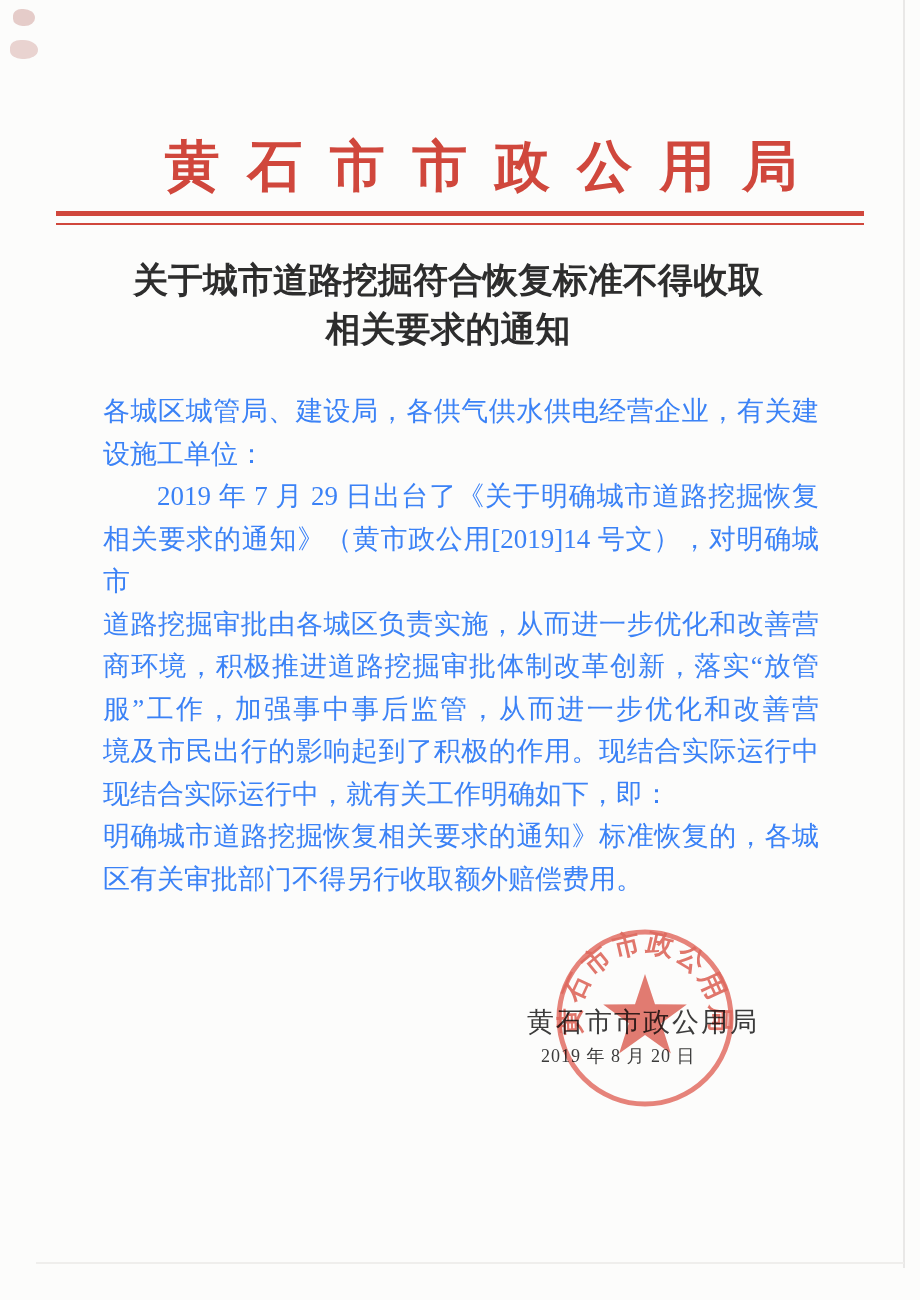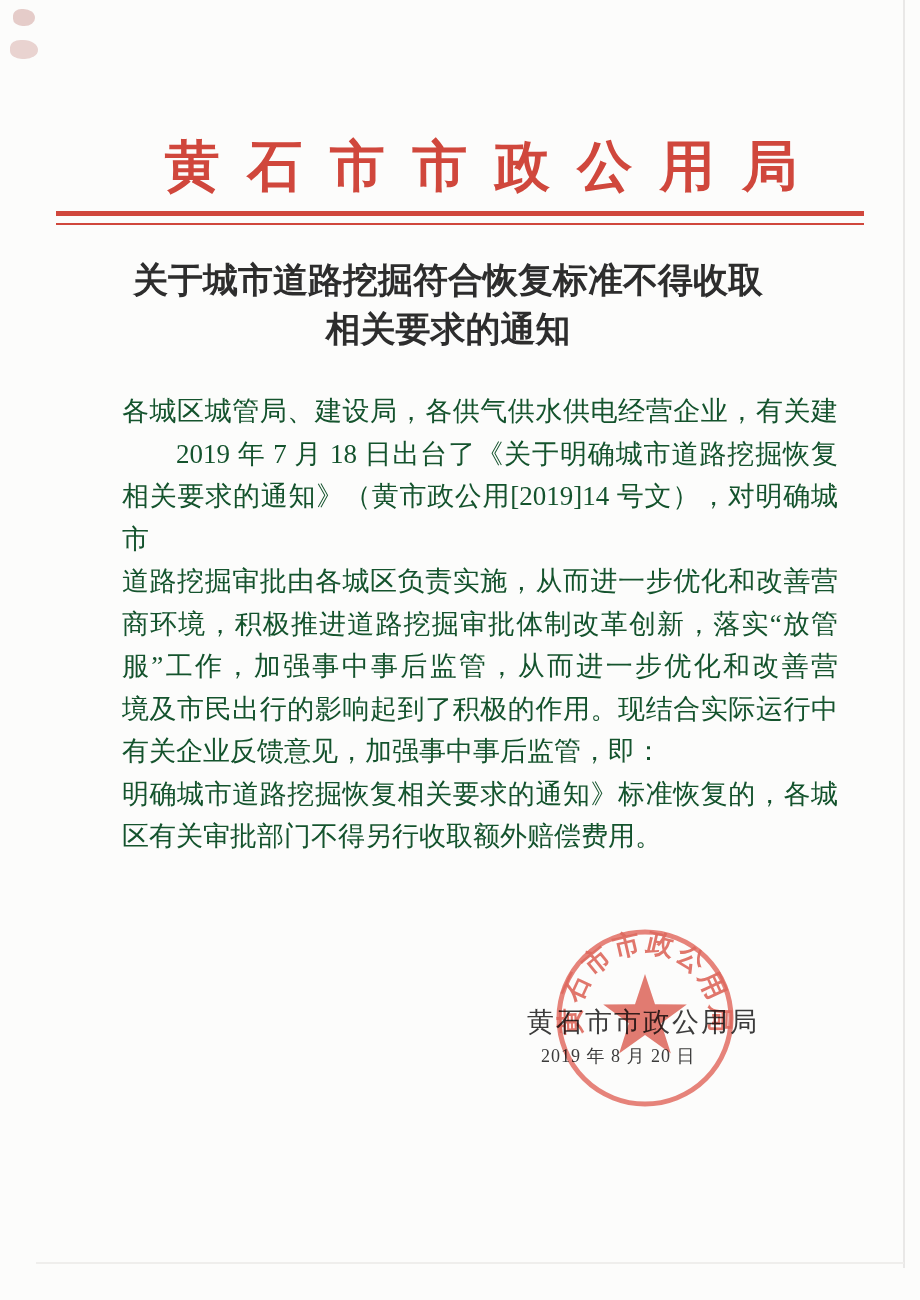--- a/index.html
+++ b/index.html
@@ -41,22 +41,21 @@
     position:absolute;left:48px;top:256px;width:800px;
     text-align:center;
     font-size:35px;line-height:49px;font-weight:bold;
     color:#2d2d2d;
   }
 
   
   .doc-body{
     position:absolute;left:103px;top:390px;width:716px;
     font-size:27px;line-height:42.5px;
-    color:#14532d;
-    margin-left:19px;
+    color:#3b82f6;
   }
   .body-line{width:100%;text-align:justify;}
   .body-line.fill{text-align-last:justify;}
   .body-line.no-fill{text-align-last:left;}
   .body-line.indent{text-indent:54px;}
 
   
   .sig-agency{
     position:absolute;left:527px;top:1004px;
     font-size:27px;letter-spacing:2px;color:#3b3b3b;white-space:nowrap;
@@ -90,27 +89,28 @@
   <div class="rule rule-thick"></div>
   <div class="rule rule-thin"></div>
 
   <div class="doc-title">
     <div>关于城市道路挖掘符合恢复标准不得收取</div>
     <div>相关要求的通知</div>
   </div>
 
   <div class="doc-body" id="body">
       <div class="body-line fill">各城区城管局、建设局，各供气供水供电经营企业，有关建</div>
-      <div class="body-line fill indent">2019 年 7 月 18 日出台了《关于明确城市道路挖掘恢复</div>
+      <div class="body-line no-fill">设施工单位：</div>
+      <div class="body-line fill indent">2019 年 7 月 29 日出台了《关于明确城市道路挖掘恢复</div>
       <div class="body-line fill">相关要求的通知》（黄市政公用[2019]14 号文），对明确城市</div>
       <div class="body-line fill">道路挖掘审批由各城区负责实施，从而进一步优化和改善营</div>
       <div class="body-line fill">商环境，积极推进道路挖掘审批体制改革创新，落实“放管</div>
       <div class="body-line fill">服”工作，加强事中事后监管，从而进一步优化和改善营</div>
       <div class="body-line fill">境及市民出行的影响起到了积极的作用。现结合实际运行中</div>
-      <div class="body-line no-fill">有关企业反馈意见，加强事中事后监管，即：</div>
+      <div class="body-line no-fill">现结合实际运行中，就有关工作明确如下，即：</div>
       <div class="body-line fill">明确城市道路挖掘恢复相关要求的通知》标准恢复的，各城</div>
       <div class="body-line no-fill">区有关审批部门不得另行收取额外赔偿费用。</div>
     </div>
 
   <div class="sig-agency">黄石市市政公用局</div>
   <div class="sig-date">2019 年 8 月 20 日</div>
 
   <svg class="seal" width="210" height="210" viewBox="-105 -105 210 210">
     <circle r="86" fill="none" stroke="#e05a4f" stroke-width="5" opacity="0.85"></circle>
     <polygon points="0,-44 10,-13.8 41.8,-13.6 16.2,5.3 25.9,35.6 0,17 -25.9,35.6 -16.2,5.3 -41.8,-13.6 -10,-13.8" fill="#dc5448" opacity="0.88"></polygon>

